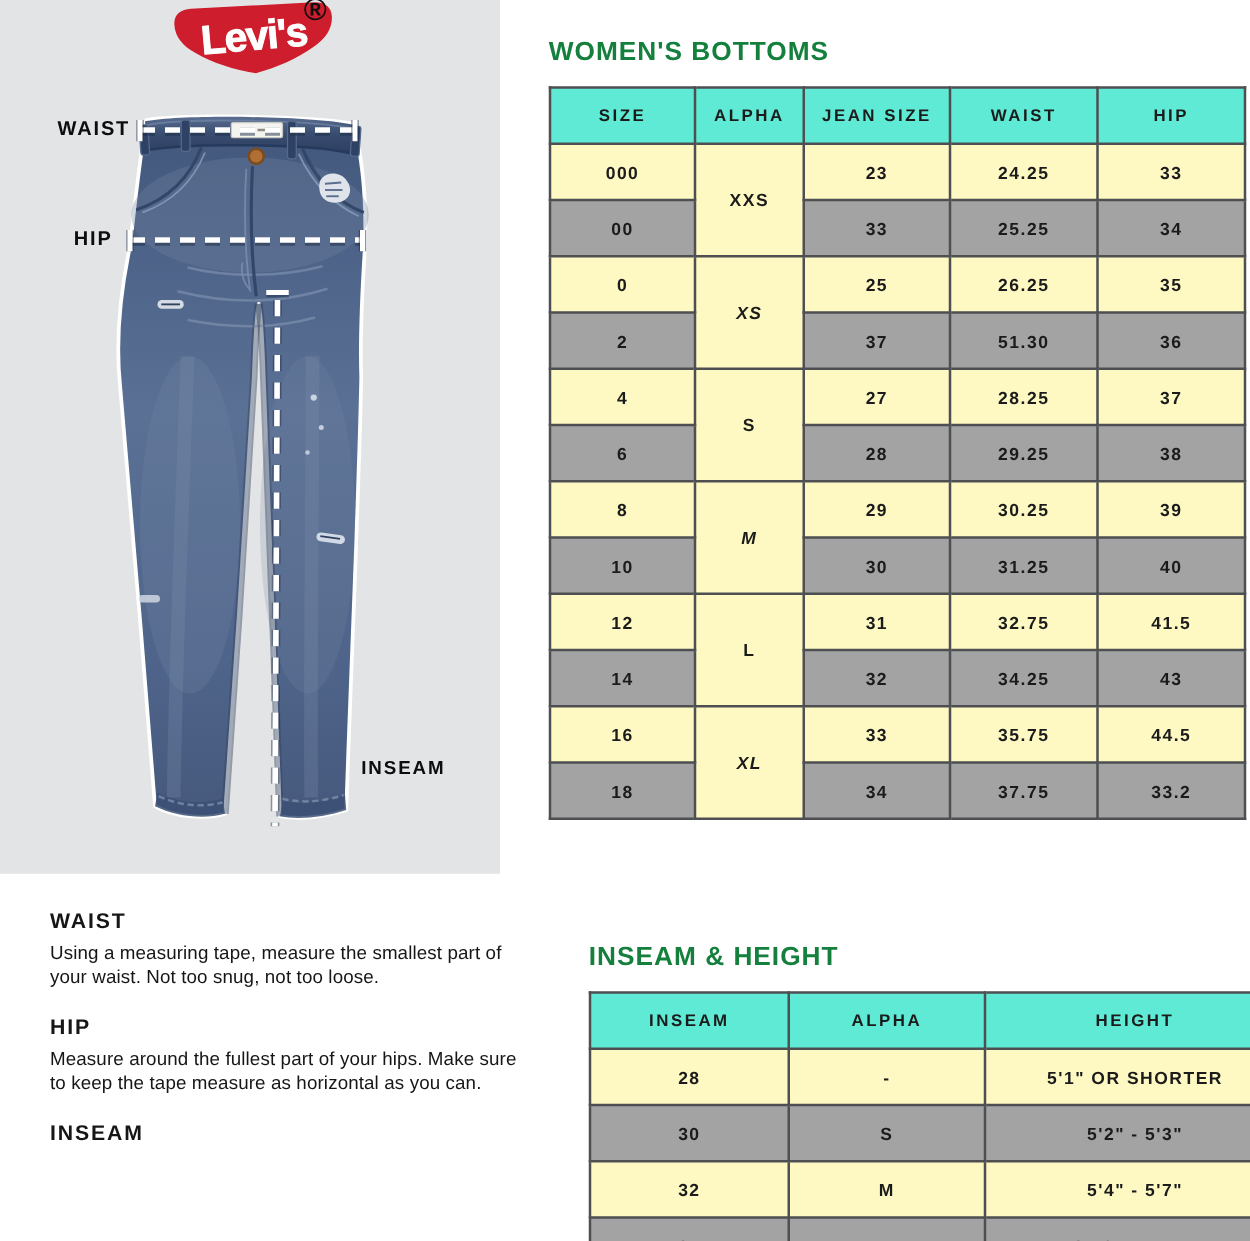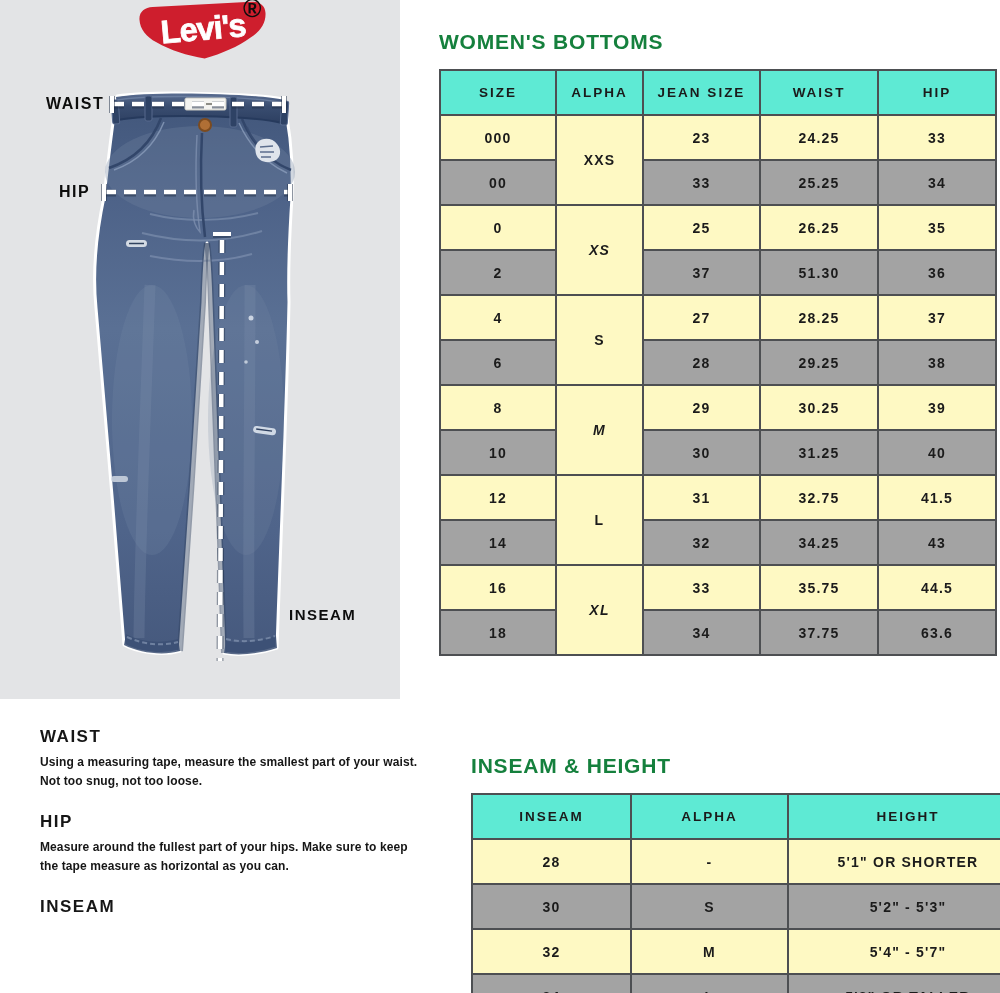--- a/index.html
+++ b/index.html
@@ -31,21 +31,21 @@
   th { background:#5eead4; font-size:13.5px; letter-spacing:2px; }
   td { font-size:14px; letter-spacing:1.2px; }
   tr.rw td { background:#fef9c3; }
   tr.rg td { background:#a3a3a3; }
   td.aw { background:#ffffff; }
   td.ag { background:#efefef;font-style:italic; }
 
   
   .guide { position:absolute; left:40px; top:727px; width:384px; color:#161616; }
   .guide h3 { font-size:17px; font-weight:bold; letter-spacing:1.5px; margin-bottom:6px; }
-  .guide p { font-size:12px; line-height:19px; letter-spacing:0.1px; margin-bottom:21px; font-weight:700; }
+  .guide p { font-size:15px; line-height:19px; letter-spacing:0.1px; margin-bottom:21px; font-weight:400; }
 </style>
 </head>
 <body>
 
 <div class="stage">
 
   <section class="jeans-panel">
 
     <div class="logo-wrap">
       <svg width="142" height="60" viewBox="0 0 144 60">
@@ -266,21 +266,21 @@
           <td>16</td>
           <td class="ag" rowspan="2">XL</td>
           <td>33</td>
           <td>35.75</td>
           <td>44.5</td>
         </tr>
         <tr class="rg">
           <td>18</td>
           <td>34</td>
           <td>37.75</td>
-          <td>63.6</td>
+          <td>33.2</td>
         </tr>
       </tbody>
     </table>
   </section>
 
   <section class="section sec-inseam">
     <div class="sec-title">INSEAM &amp; HEIGHT</div>
     <table class="it">
       <colgroup>
           <col style="width:159px">

